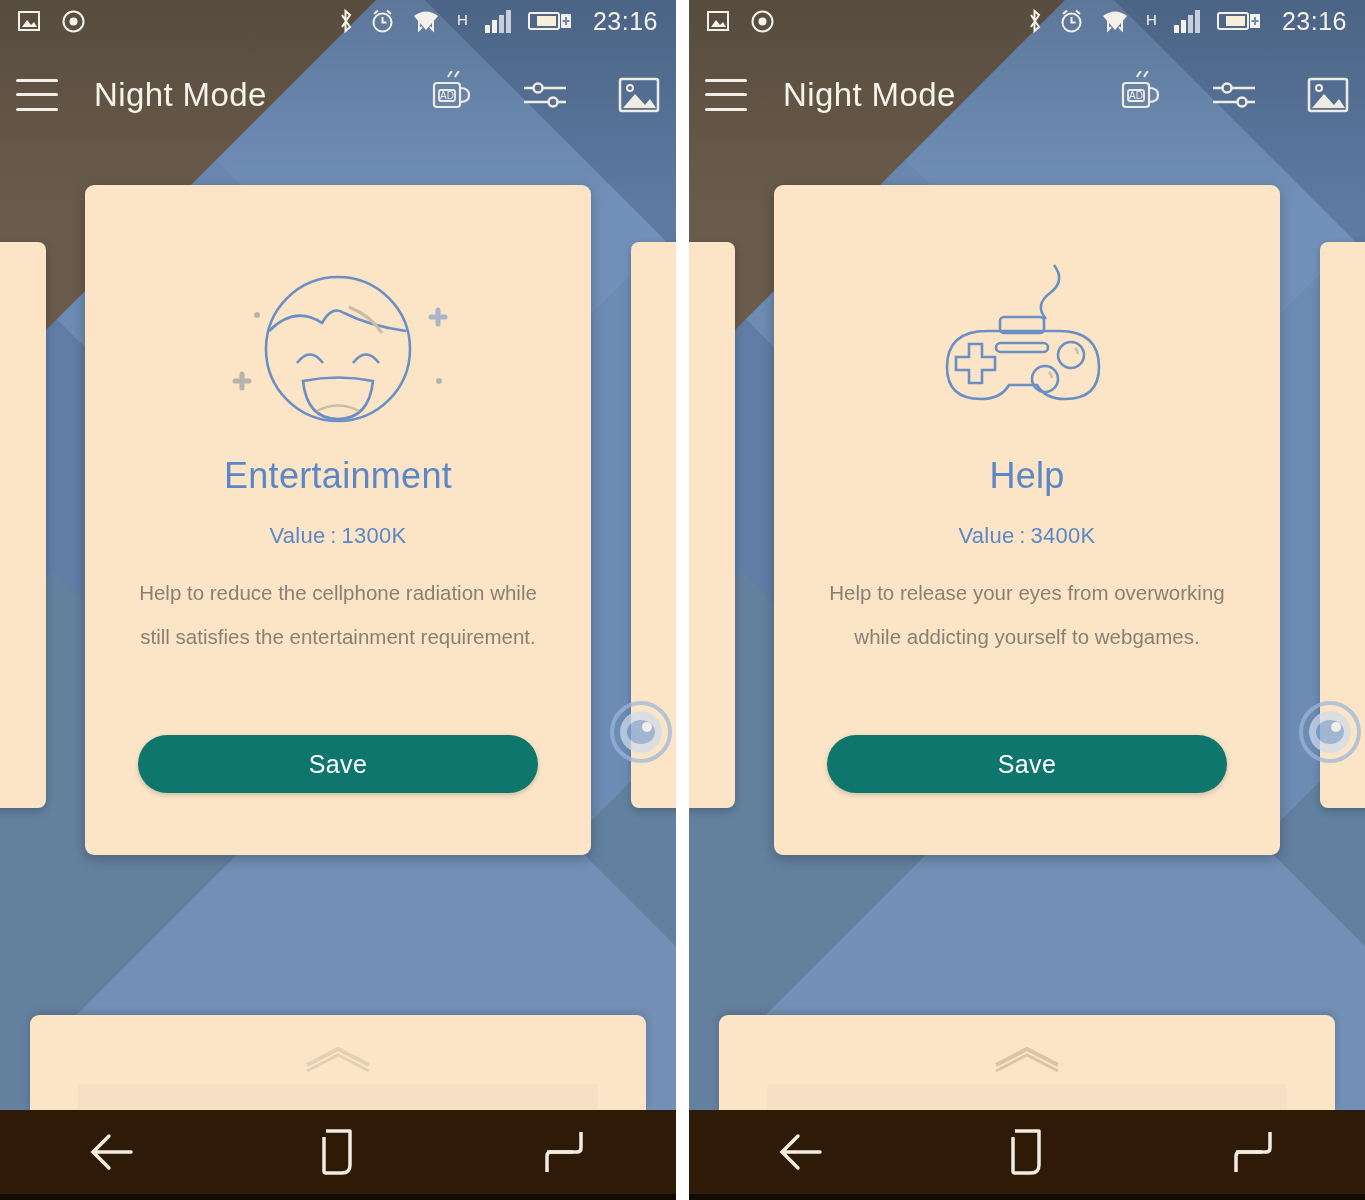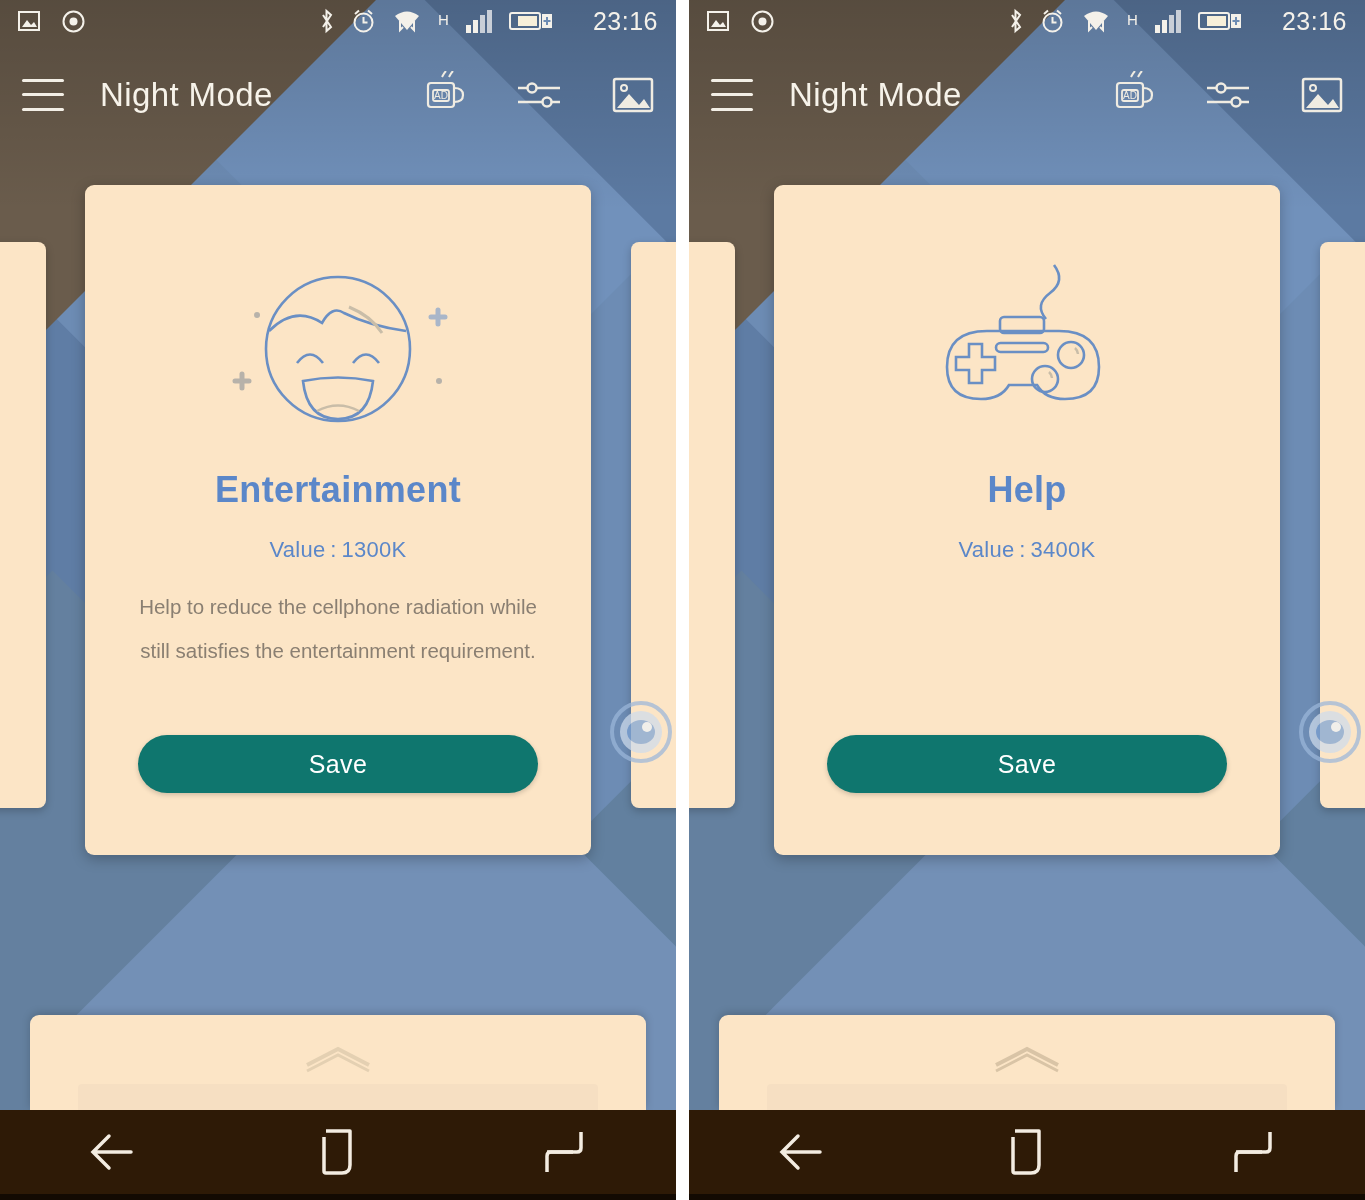--- a/index.html
+++ b/index.html
@@ -59,28 +59,28 @@
   }
 
   
   .statusbar {
     position:absolute; left:0; top:0; width:100%; height:42px;
     display:flex; align-items:center; color:#f4f1ea;
     padding:0 18px; z-index:6;
   }
   .sb-left  { display:flex; align-items:center; gap:22px; }
   .sb-right { display:flex; align-items:center; gap:16px; margin-left:auto; }
-  .sb-time { font-size:25px; letter-spacing:.5px; margin-left:24px; font-weight:400; }
+  .sb-time { font-size:25px; letter-spacing:.5px; margin-left:5px; font-weight:400; }
   .sb-h { font-size:15px; align-self:flex-start; margin-top:4px; }
   .ico { display:block; }
 
   
   .toolbar {
     position:absolute; left:0; top:42px; width:100%; height:105px;
-    display:flex; align-items:center; padding:0 22px; z-index:6;
+    display:flex; align-items:center; padding:0 16px; z-index:6;
   }
   .hamburger { width:42px; height:32px; display:flex; flex-direction:column;
                justify-content:space-between; cursor:pointer; }
   .hamburger i { display:block; height:3px; background:#f3efe6; border-radius:2px; }
   .app-title {
     color:#f7f3ea; font-size:33px; margin-left:36px; letter-spacing:.4px;
     font-weight:400;
   }
   .tb-actions { margin-left:auto; display:flex; align-items:center; gap:50px; }
   .tb-btn { cursor:pointer; display:flex; align-items:flex-end; justify-content:center; }
@@ -98,21 +98,21 @@
 
   .card {
     position:absolute; left:85px; top:38px; width:506px; height:670px;
     background:#fce5c6; border-radius:9px;
     box-shadow:0 4px 14px rgba(0,0,0,0.25);
     display:flex; flex-direction:column; align-items:center;
     z-index:3;
   }
   .card-art { margin-top:72px; height:180px; display:flex; align-items:center; justify-content:center; }
   .card-title {
-    margin-top:32px; color:#5b87c9; font-size:36px; font-weight:700; letter-spacing:.3px;
+    margin-top:18px; color:#5b87c9; font-size:36px; font-weight:400; letter-spacing:.3px;
   }
   .card-value { margin-top:26px; color:#5b87c9; font-size:22px; letter-spacing:.3px; }
   .card-desc {
     margin-top:22px; width:400px; text-align:center;
     color:#8a7f72; font-size:20.5px; line-height:44px;
   }
   .save-btn {
     margin-top:auto; margin-bottom:62px;
     width:400px; height:58px; border-radius:29px;
     background:#0f766e; border:none;
@@ -451,20 +451,21 @@
             <rect x="114" y="86" width="52" height="9" rx="4.5" fill="none" stroke="#6a8fc4" stroke-width="2.6"></rect>
             <path d="M74 100 h13 v-13 h13 v13 h13 v13 h-13 v13 h-13 v-13 h-13 Z" fill="none" stroke="#6a8fc4" stroke-width="2.6"></path>
             <circle cx="189" cy="98" r="13" fill="none" stroke="#6a8fc4" stroke-width="2.6"></circle>
             <path d="M193 91 a9 9 0 0 1 3 6" fill="none" stroke="#c9bda8" stroke-width="2.4"></path>
             <circle cx="163" cy="122" r="13" fill="none" stroke="#6a8fc4" stroke-width="2.6"></circle>
             <path d="M167 115 a9 9 0 0 1 3 6" fill="none" stroke="#c9bda8" stroke-width="2.4"></path>
           </svg>
         </div>
         <div class="card-title">Help</div>
         <div class="card-value">Value : 3400K</div>
+        <div class="card-desc">Help to release your eyes from overworking while addicting yourself to webgames.</div>
         <button class="save-btn">Save</button>
       </div>
     </div>
 
     <div class="eye-fab">
       <svg width="64" height="64" viewBox="0 0 64 64">
         <circle cx="32" cy="32" r="29" fill="none" stroke="#9cb7da" stroke-width="4"></circle>
         <circle cx="32" cy="32" r="21" fill="#cfdcec"></circle>
         <ellipse cx="32" cy="32" rx="14" ry="12" fill="#7ea4d6"></ellipse>
         <circle cx="38" cy="27" r="5" fill="#eef3f9"></circle>

